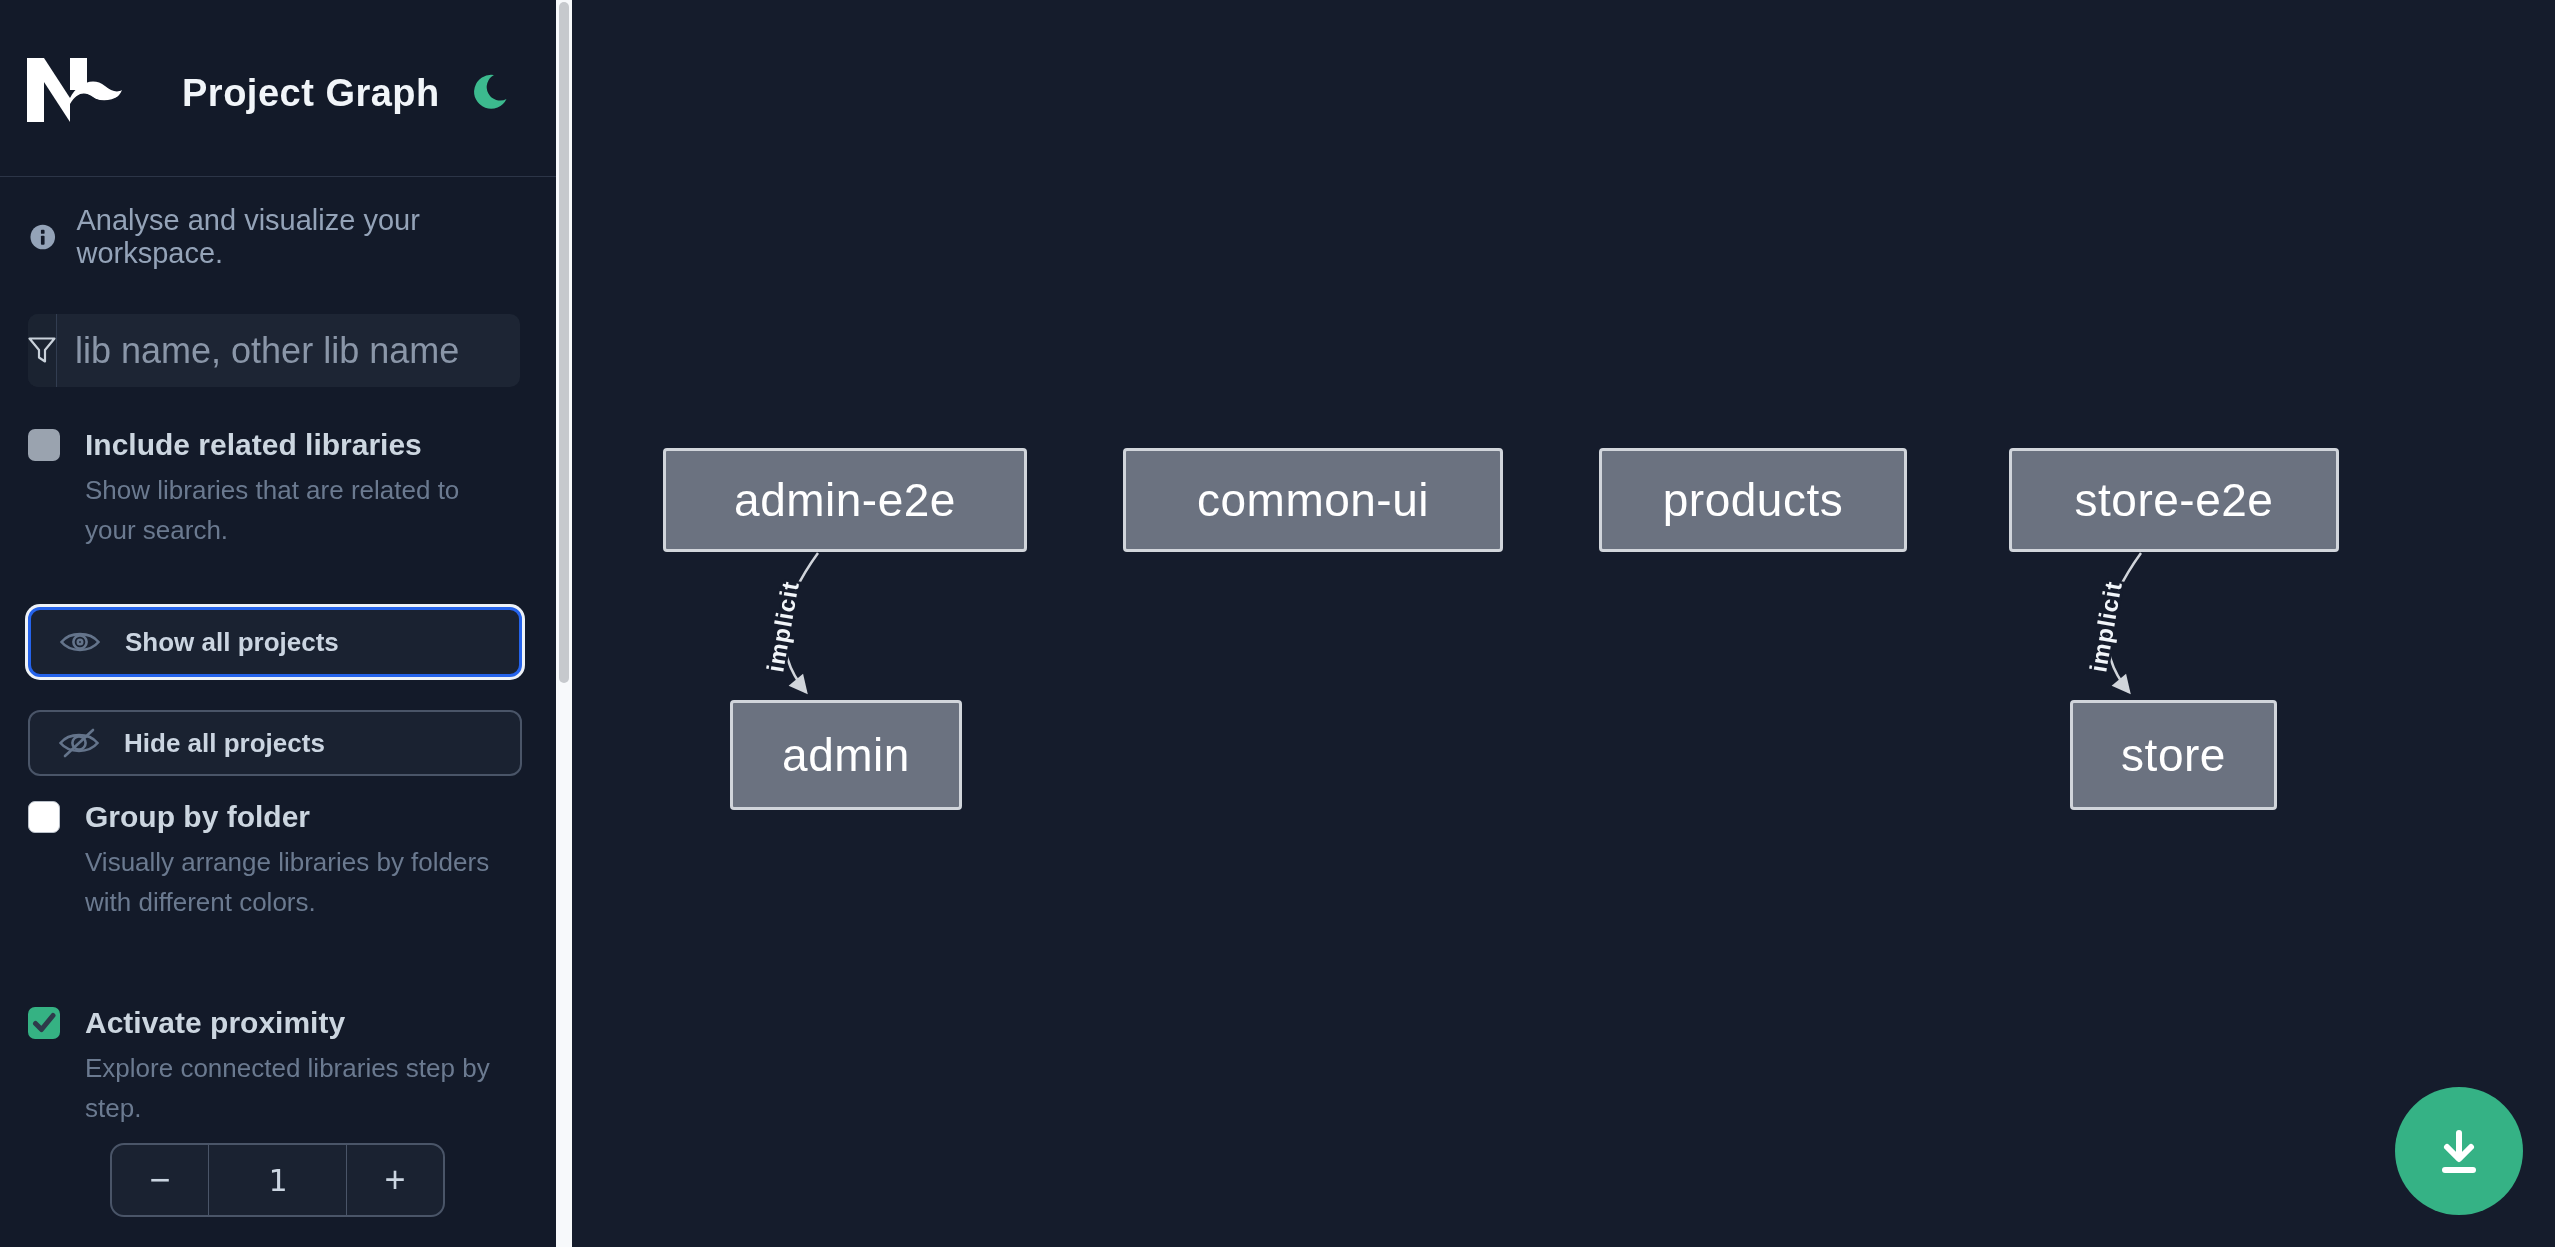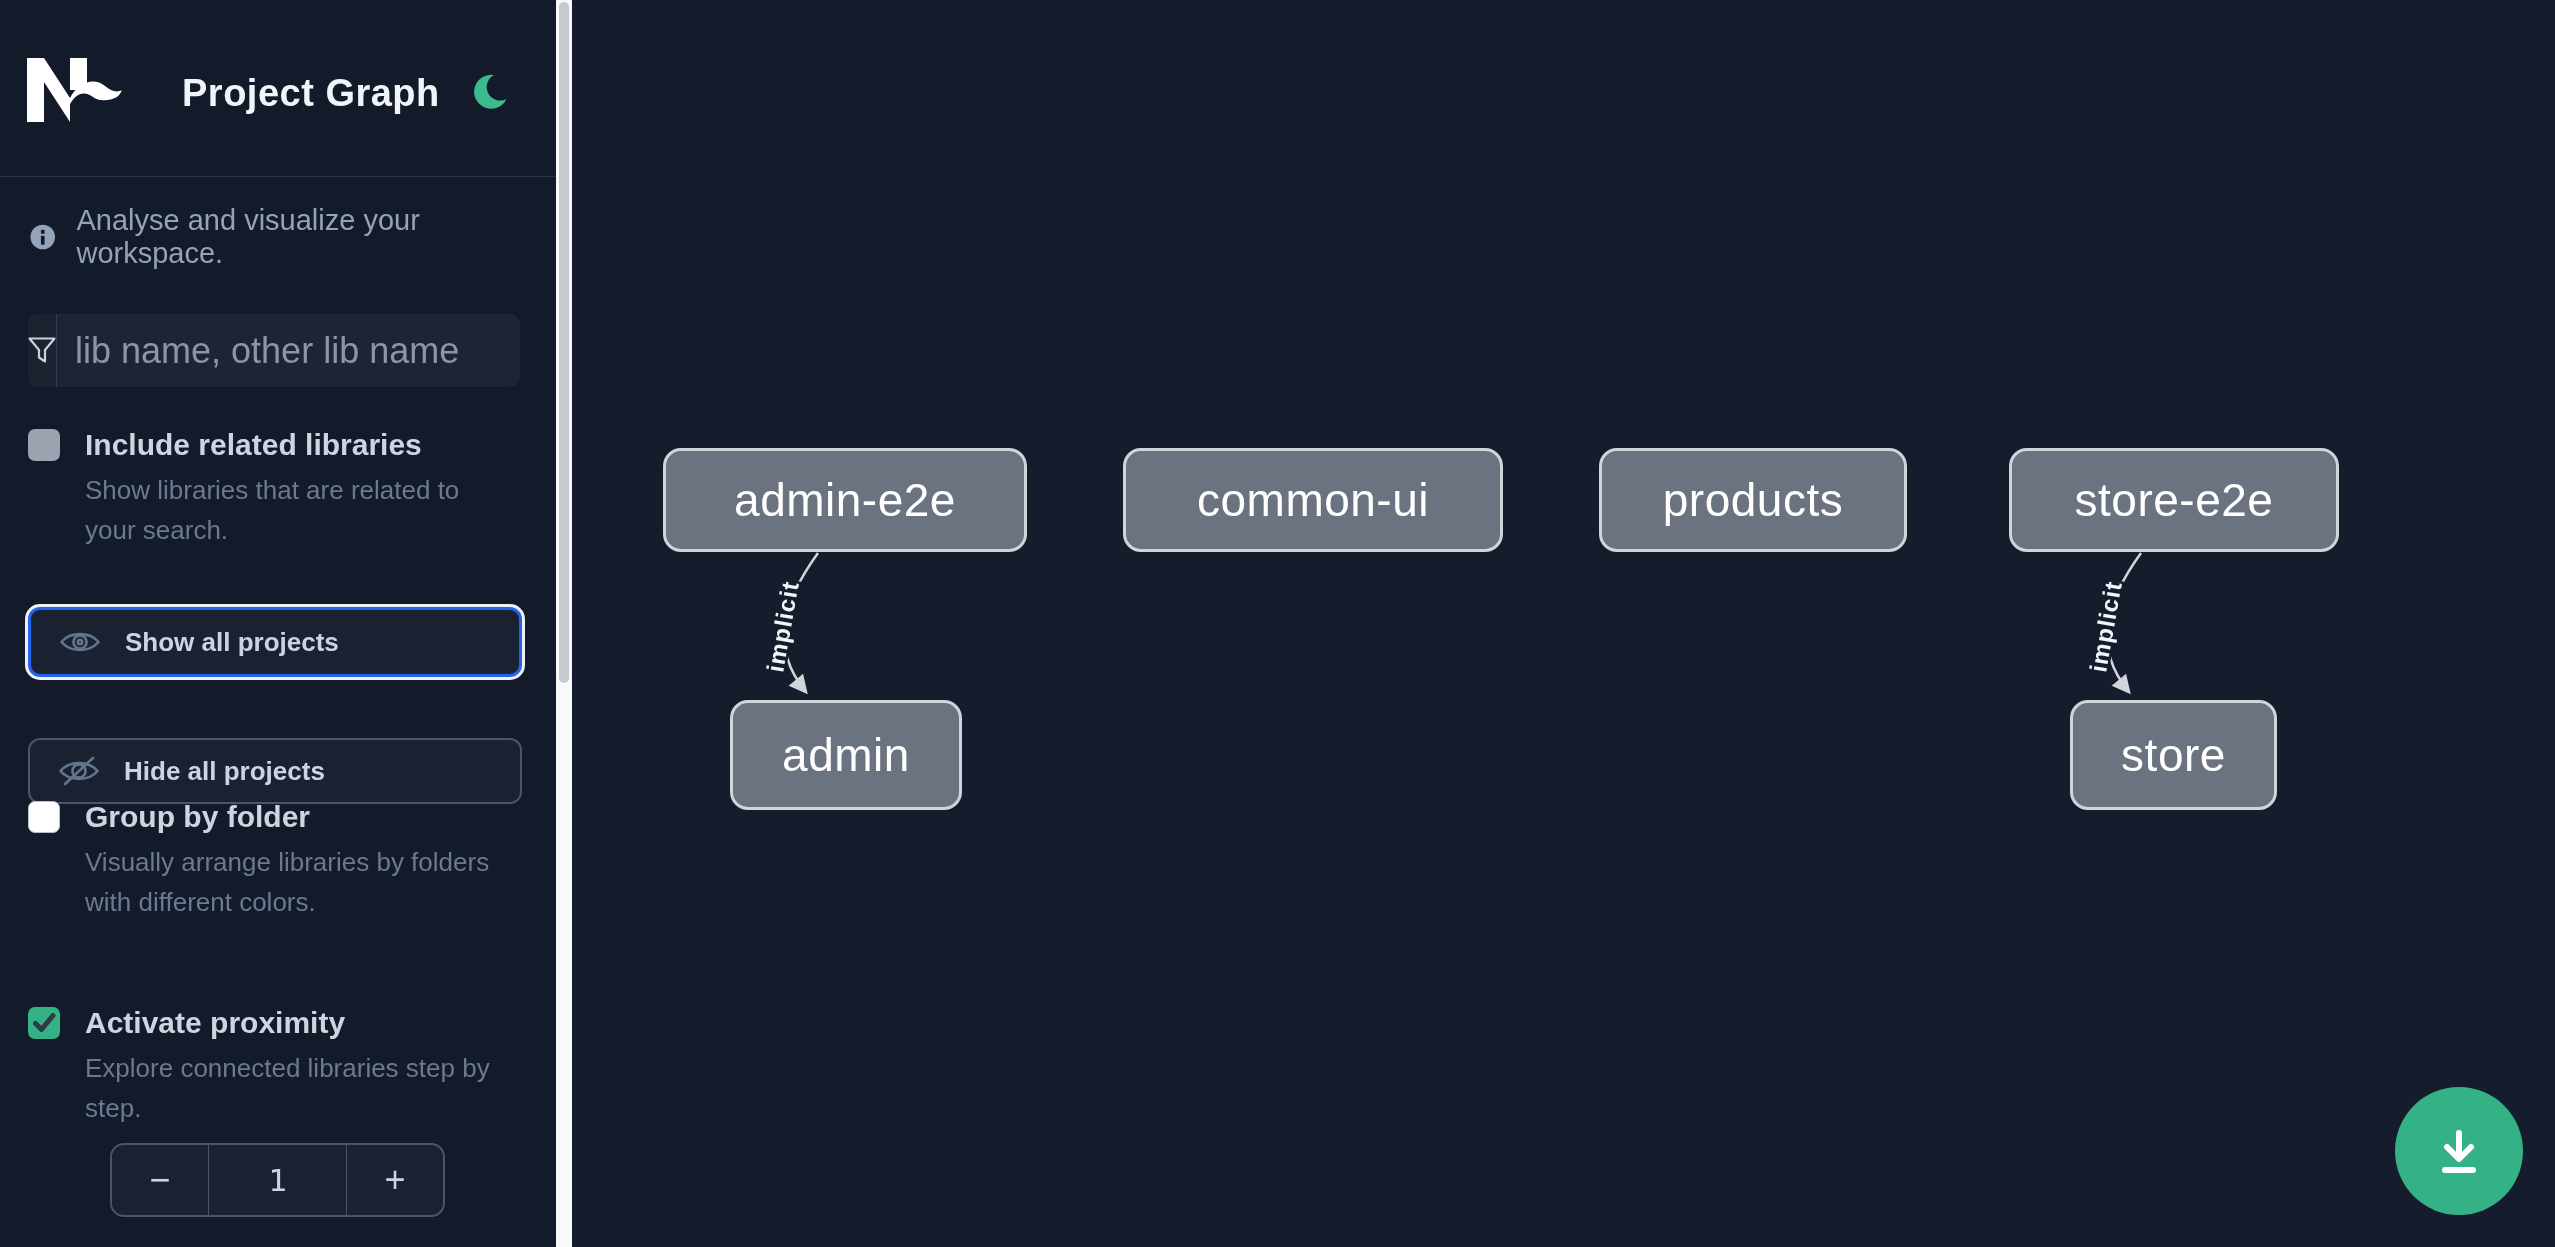--- a/index.html
+++ b/index.html
@@ -90,21 +90,21 @@
   .scrollbar-thumb {
     position:absolute; left:3px; top:2px; width:10px; height:681px;
     background:#c6c9cd; border-radius:5px; cursor:pointer;
   }
 
   
   .canvas { position:absolute; left:572px; top:0; right:0; bottom:0; background:#151c2c; }
   .edges-svg { position:absolute; left:0; top:0; width:2555px; height:1247px; pointer-events:none; z-index:1; }
   .node {
     position:absolute; z-index:2;
-    background:#6b7280; border:3px solid #d1d5db; border-radius:18px;
+    background:#6b7280; border:3px solid #d1d5db; border-radius:4px;
     color:#ffffff; font-size:46px; letter-spacing:.5px;
     display:flex; align-items:center; justify-content:center; cursor:pointer;
   }
   .n0 { left:663px;  top:448px; width:364px; height:104px; }
   .n1 { left:1123px; top:448px; width:380px; height:104px; }
   .n2 { left:1599px; top:448px; width:308px; height:104px; }
   .n3 { left:2009px; top:448px; width:330px; height:104px; }
   .n4 { left:730px;  top:700px; width:232px; height:110px; }
   .n5 { left:2070px; top:700px; width:207px; height:110px; }
 
@@ -166,21 +166,21 @@
 
   <button class="sb-btn focused" style="top:607px;border-radius:12px;">
     <svg width="42" height="30" viewBox="0 0 42 30" fill="none" stroke="#64748b" stroke-width="2.6">
       <path d="M2.5 15 C 11 4.5, 31 4.5, 39.5 15 C 31 25.5, 11 25.5, 2.5 15 Z"></path>
       <circle cx="21" cy="15" r="6.6"></circle>
       <circle cx="21" cy="15" r="2.2"></circle>
     </svg>
     <span>Show all projects</span>
   </button>
 
-  <button class="sb-btn" style="top:710px;margin-top:28px;">
+  <button class="sb-btn" style="top:710px;">
     <svg width="42" height="32" viewBox="0 0 42 32" fill="none" stroke="#64748b" stroke-width="2.6">
       <path d="M2.5 16 C 11 5.5, 31 5.5, 39.5 16 C 31 26.5, 11 26.5, 2.5 16 Z"></path>
       <circle cx="21" cy="16" r="6.6"></circle>
       <line x1="7" y1="29" x2="35" y2="3" stroke-linecap="round"></line>
     </svg>
     <span>Hide all projects</span>
   </button>
 
   <div class="opt-block" style="top:800px;">
     <div class="opt-row">

